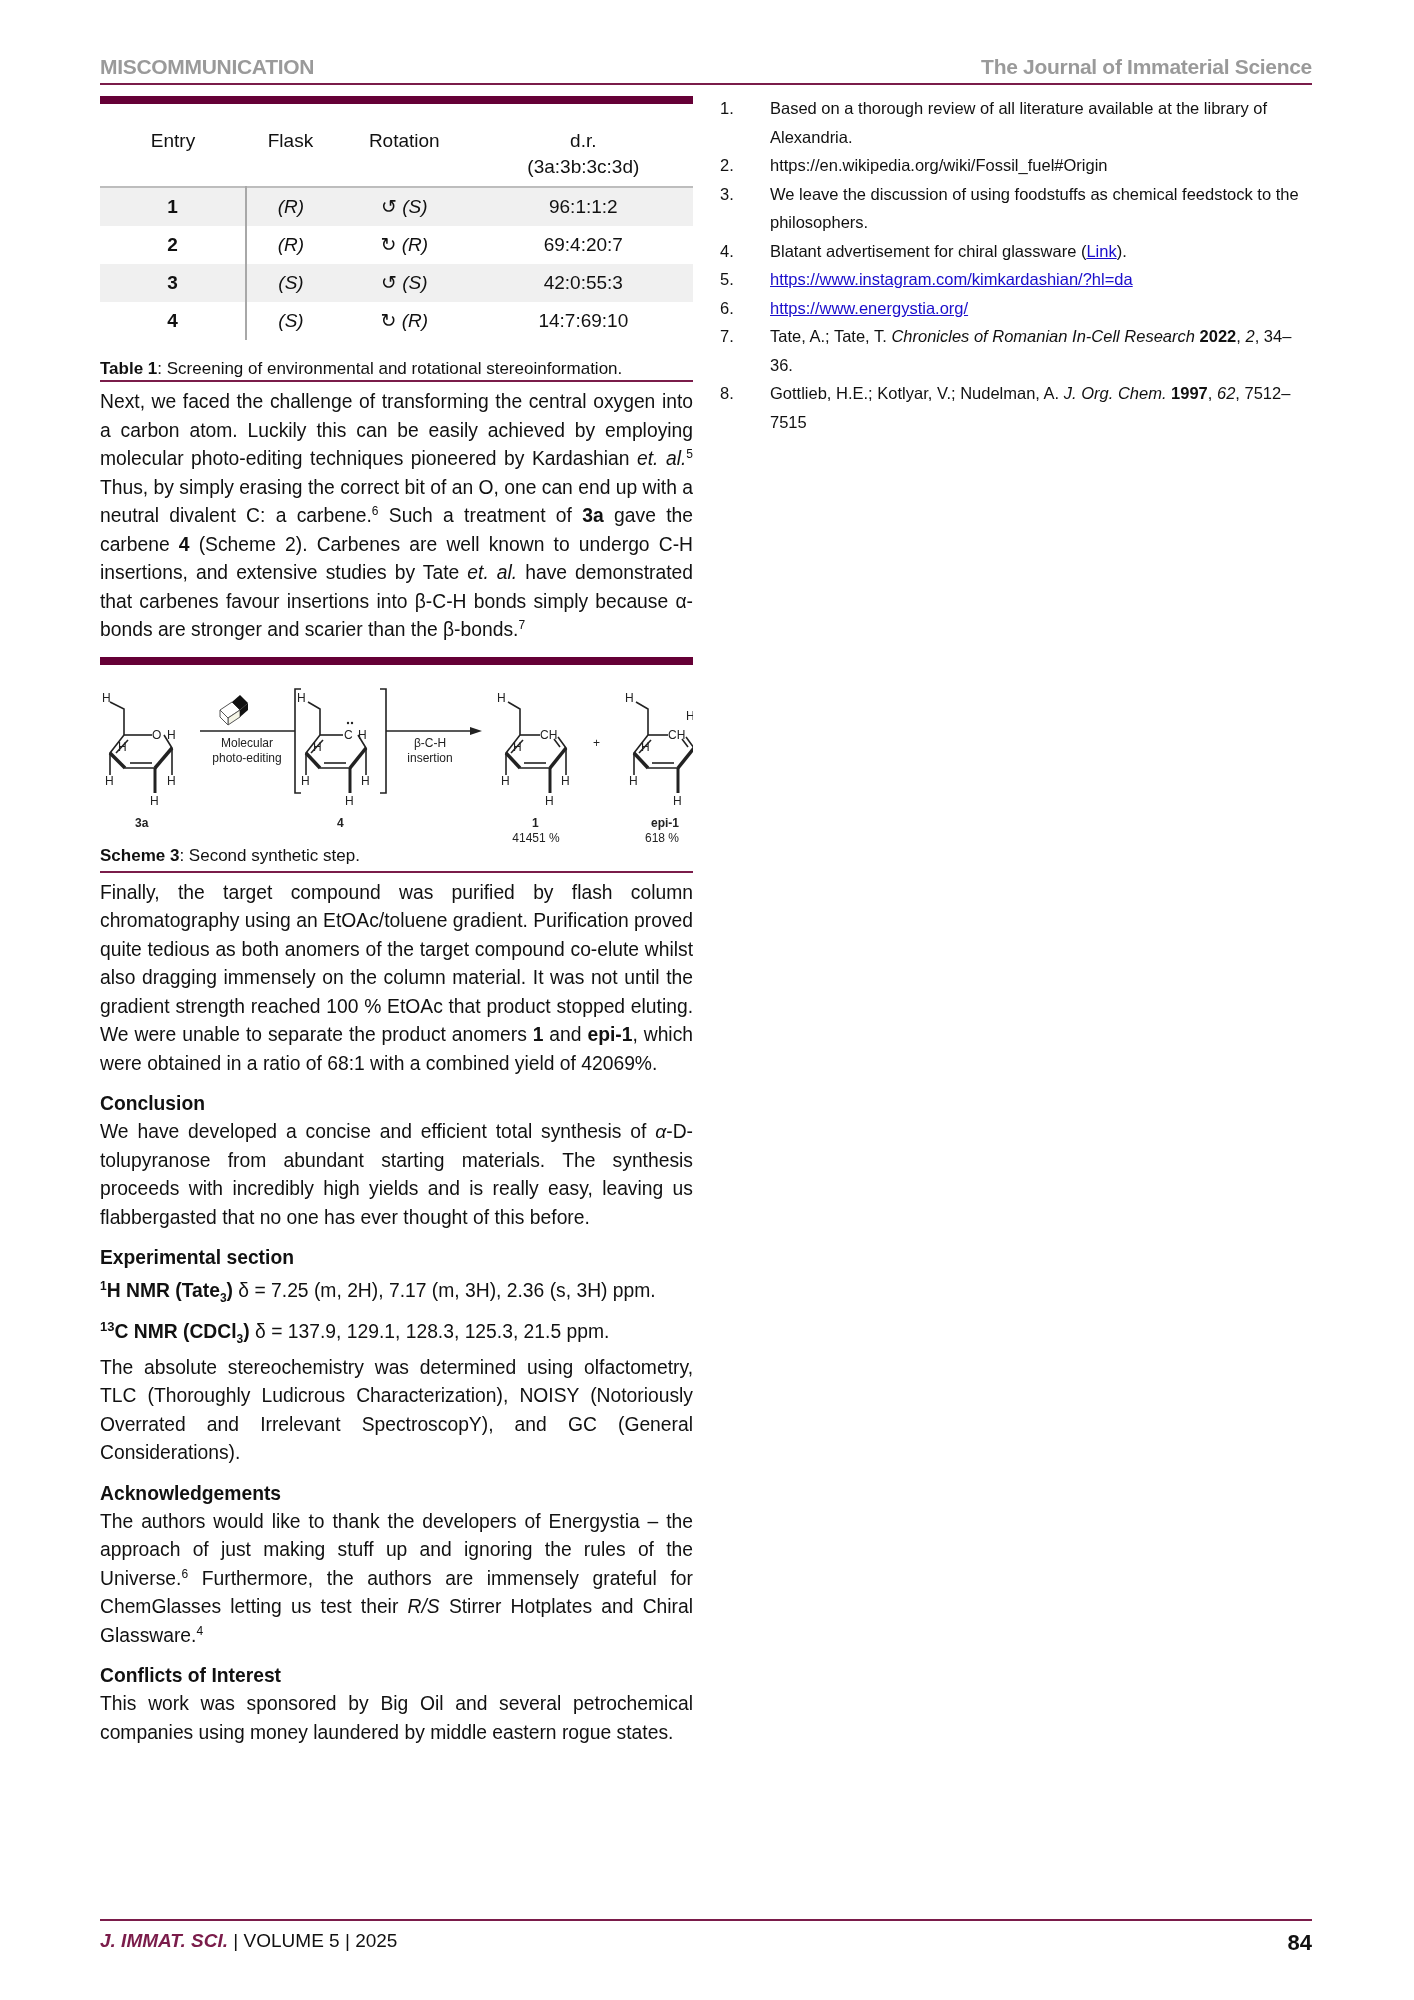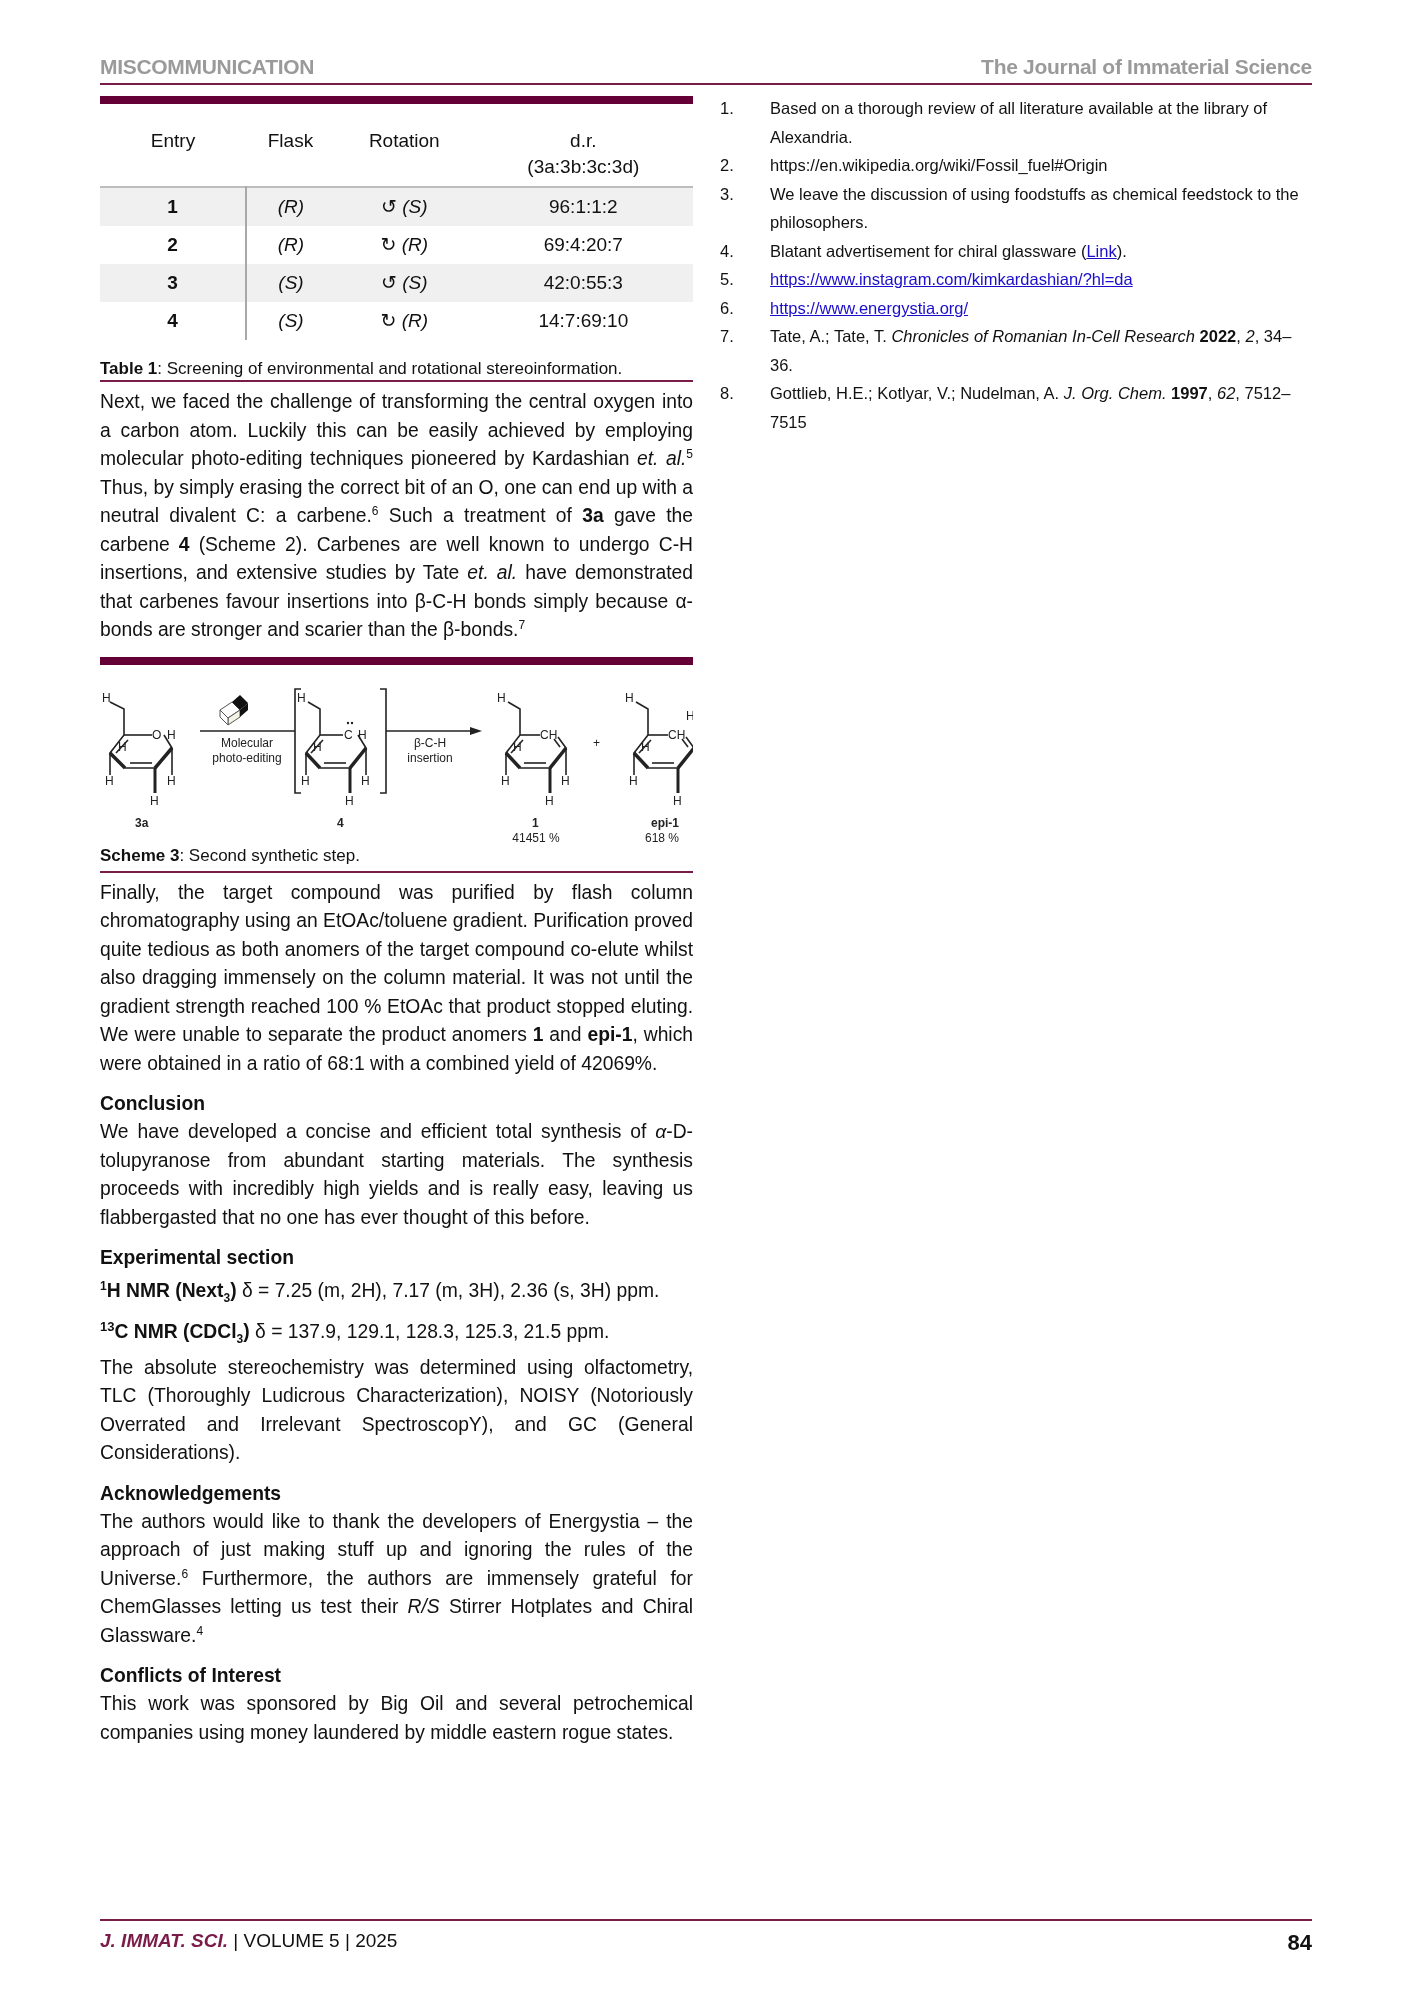--- a/index.html
+++ b/index.html
@@ -237,21 +237,21 @@
   </div>
 
   <div class="scheme-cap"><b>Scheme 3</b><span>: Second synthetic step.</span></div>
 
   <p class="para p2"><span>Finally, the target compound was purified by flash column chromatography using an EtOAc/toluene gradient. Purification proved quite tedious as both anomers of the target compound co-elute whilst also dragging immensely on the column material. It was not until the gradient strength reached 100 % EtOAc that product stopped eluting. We were unable to separate the product anomers </span><b>1</b><span> and </span><b>epi-1</b><span>, which were obtained in a ratio of 68:1 with a combined yield of 42069%.</span></p>
 
   <div class="sec-h">Conclusion</div>
   <p class="para"><span>We have developed a concise and efficient total synthesis of </span><i>α</i><span>-D-tolupyranose from abundant starting materials. The synthesis proceeds with incredibly high yields and is really easy, leaving us flabbergasted that no one has ever thought of this before.</span></p>
 
   <div class="sec-h">Experimental section</div>
-  <div class="nmr"><b><sup style="font-size:12px">1</sup><span>H NMR (Next</span><sub style="font-size:12px">3</sub><span>)</span></b><span> δ = 7.25 (m, 2H), 7.17 (m, 3H), 2.36 (s, 3H) ppm.</span></div>
+  <div class="nmr"><b><sup style="font-size:12px">1</sup><span>H NMR (Tate</span><sub style="font-size:12px">3</sub><span>)</span></b><span> δ = 7.25 (m, 2H), 7.17 (m, 3H), 2.36 (s, 3H) ppm.</span></div>
   <div class="nmr"><b><sup style="font-size:13px">13</sup><span>C NMR (CDCl</span><sub style="font-size:12px">3</sub><span>)</span></b><span> δ = 137.9, 129.1, 128.3, 125.3, 21.5 ppm.</span></div>
   <p class="para">The absolute stereochemistry was determined using olfactometry, TLC (Thoroughly Ludicrous Characterization), NOISY (Notoriously Overrated and Irrelevant SpectroscopY), and GC (General Considerations).</p>
 
   <div class="sec-h">Acknowledgements</div>
   <p class="para"><span>The authors would like to thank the developers of Energystia – the approach of just making stuff up and ignoring the rules of the Universe.</span><sup>6</sup><span> Furthermore, the authors are immensely grateful for ChemGlasses letting us test their </span><i>R/S</i><span> Stirrer Hotplates and Chiral Glassware.</span><sup>4</sup></p>
 
   <div class="sec-h">Conflicts of Interest</div>
   <p class="para">This work was sponsored by Big Oil and several petrochemical companies using money laundered by middle eastern rogue states.</p>
 </div>
 

